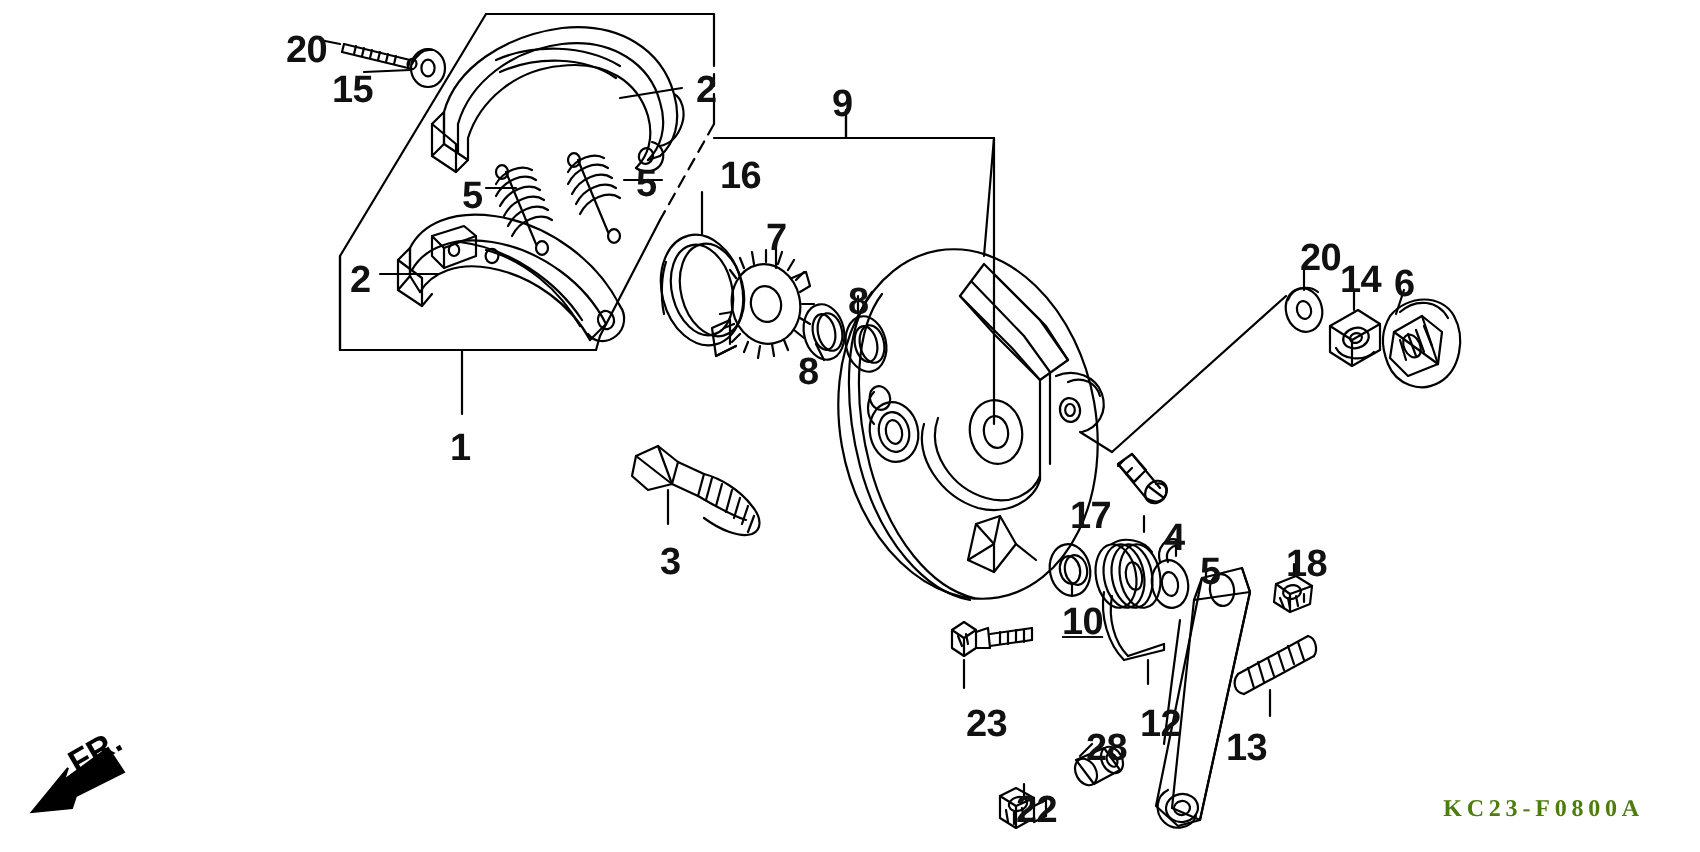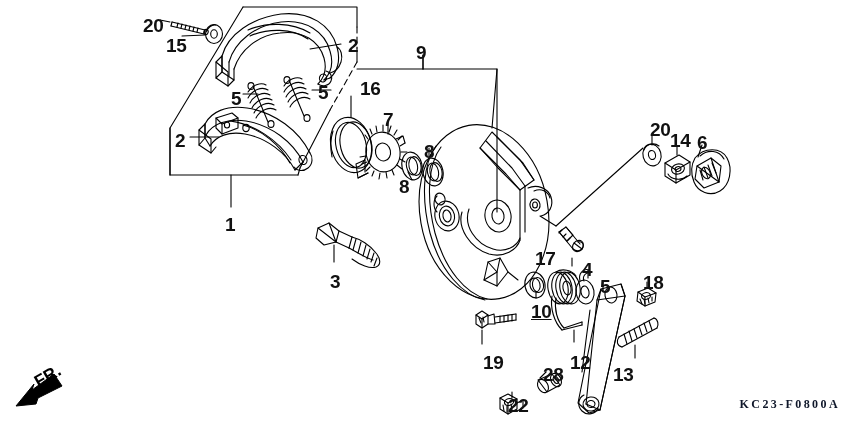--- a/index.html
+++ b/index.html
@@ -4,23 +4,23 @@
 <title>Parts Diagram</title>
 <style>
   html,body{margin:0;padding:0;background:#ffffff;}
   body{width:850px;height:426px;overflow:hidden;
        font-family:"Liberation Sans",sans-serif;color:#000;}
   #stage{position:relative;width:850px;height:426px;background:#fff;}
   #stage svg{position:absolute;left:0;top:0;}
   .callout{position:absolute;font-family:"Liberation Sans",sans-serif;
            font-size:19px;font-weight:700;color:#111;line-height:1;
            letter-spacing:-0.3px;white-space:nowrap;}
-  #partcode{position:absolute;right:10px;bottom:14px;
+  #partcode{position:absolute;right:28px;bottom:14px;
             font-family:"Liberation Serif",serif;font-size:12px;
-            font-weight:700;letter-spacing:2.4px;color:#0f172a;}
+            font-weight:700;letter-spacing:2.4px;color:#4d7c0f;}
   #frmark{position:absolute;left:14px;bottom:16px;width:70px;height:40px;}
   #frmark .fr-text{position:absolute;left:27px;top:2px;
             font-family:"Liberation Sans",sans-serif;font-weight:800;
             font-size:17px;color:#000;
             transform:rotate(-30deg);transform-origin:left bottom;}
 </style>
 </head>
 <body>
 
 <div id="stage">
@@ -381,18 +381,18 @@
       <div class="callout" style="left: 650px; top: 120px;">20</div>
       <div class="callout" style="left: 670px; top: 131px; text-align: right;">14</div>
       <div class="callout" style="left: 697px; top: 133px;">6</div>
       <div class="callout" style="left: 535px; top: 249px;">17</div>
       <div class="callout" style="left: 582px; top: 260px;">4</div>
       <div class="callout" style="left: 600px; top: 277px;">5</div>
       <div class="callout" style="left: 643px; top: 273px;">18</div>
       <div class="callout" style="left: 531px; top: 302px; text-decoration: underline;">10</div>
       <div class="callout" style="left: 570px; top: 353px;">12</div>
       <div class="callout" style="left: 613px; top: 365px;">13</div>
-      <div class="callout" style="left: 483px; top: 353px;">19</div>
+      <div class="callout" style="left: 483px; top: 353px;">23</div>
       <div class="callout" style="left: 543px; top: 365px;">28</div>
       <div class="callout" style="left: 508px; top: 396px;">22</div>
     </div>
 
 </div>
 
 </body></html>

